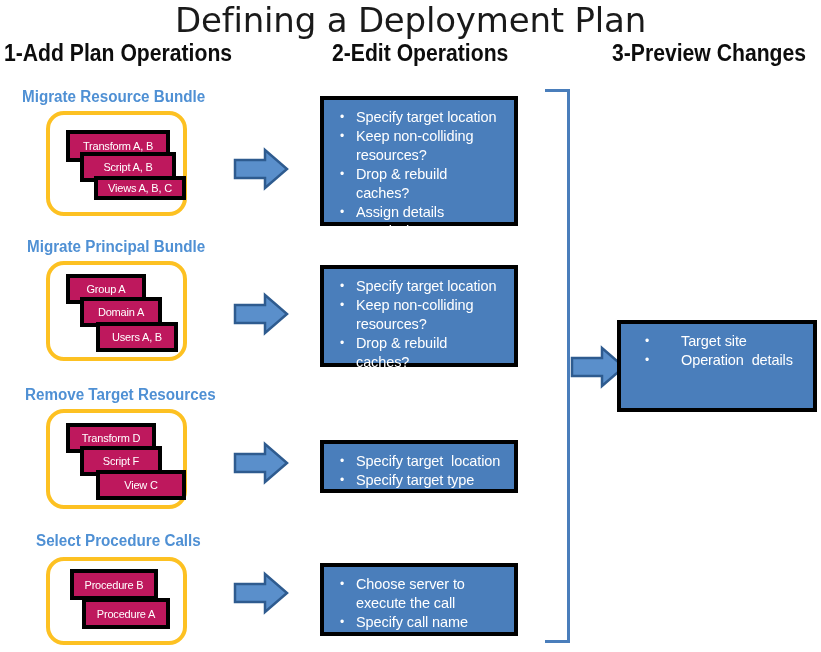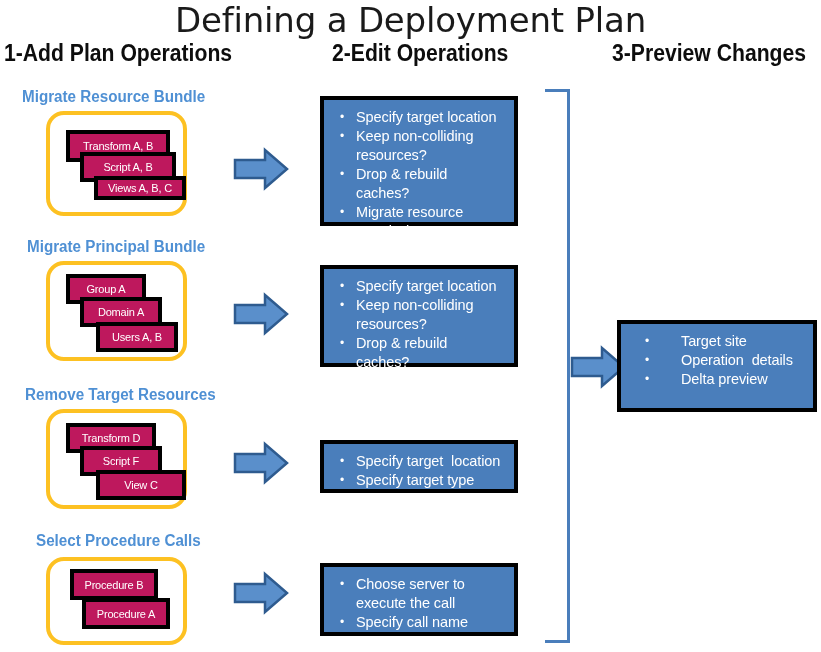--- a/index.html
+++ b/index.html
@@ -156,21 +156,21 @@
   <svg viewBox="0 0 56 44" width="56" height="44" aria-hidden="true">
     <polygon points="2,13 32,13 32,3 54,22 32,41 32,31 2,31" fill="#5a8fcb" stroke="#2e5b8f" stroke-width="2.5" stroke-linejoin="miter"></polygon>
   </svg>
 </div>
 
 <div class="op-box" id="op-box-1" style="left:320px; top:96px; width:198px; height:130px;">
   <ul>
     <li>Specify target location</li>
     <li>Keep non-colliding resources?</li>
     <li>Drop &amp; rebuild caches?</li>
-    <li>Migrate resource permissions</li>
+    <li>Assign details permissions</li>
   </ul>
 </div>
 
 <div class="group-title" style="left:27px; top:238px;">Migrate Principal Bundle</div>
 <div class="bundle-box" style="left:46px; top:261px; width:141px; height:100px;"></div>
 <div class="card" style="left:66px; top:274px; width:80px; height:30px;">Group A</div>
 <div class="card" style="left:80px; top:297px; width:82px; height:30px;">Domain A</div>
 <div class="card" style="left:96px; top:322px; width:82px; height:30px;">Users A, B</div>
 
 <div class="block-arrow" style="left:233px; top:292px;">
@@ -229,15 +229,14 @@
 <div class="block-arrow" style="left:570px; top:345px;">
   <svg viewBox="0 0 56 44" width="56" height="44" aria-hidden="true">
     <polygon points="2,13 32,13 32,3 54,22 32,41 32,31 2,31" fill="#5a8fcb" stroke="#2e5b8f" stroke-width="2.5" stroke-linejoin="miter"></polygon>
   </svg>
 </div>
 
 <div class="op-box" id="preview-box" style="left:617px; top:320px; width:200px; height:92px;">
   <ul>
     <li>Target site</li>
     <li>Operation  details</li>
-    <li>Delta preview</li>
   </ul>
 </div>
 
 </body></html>

